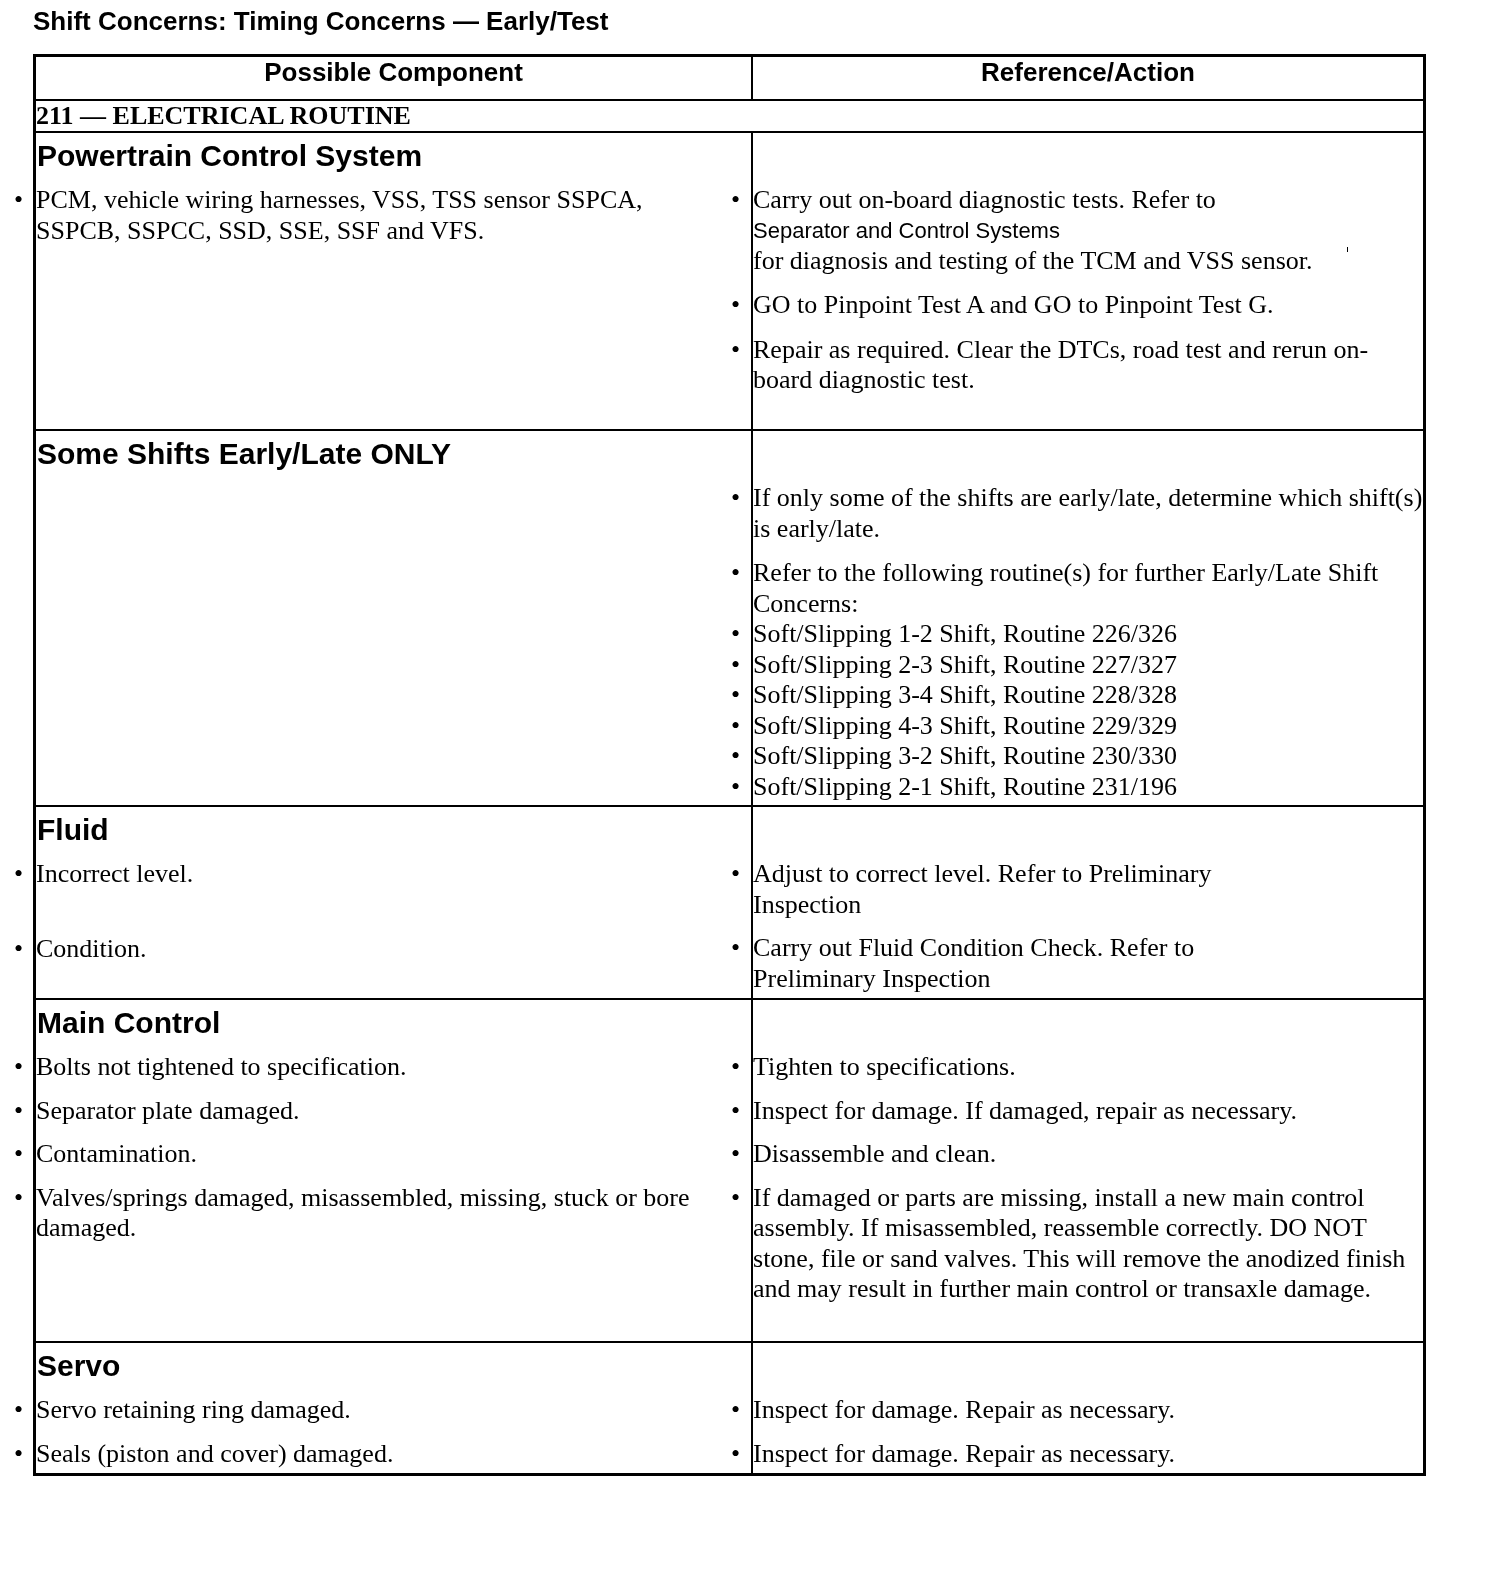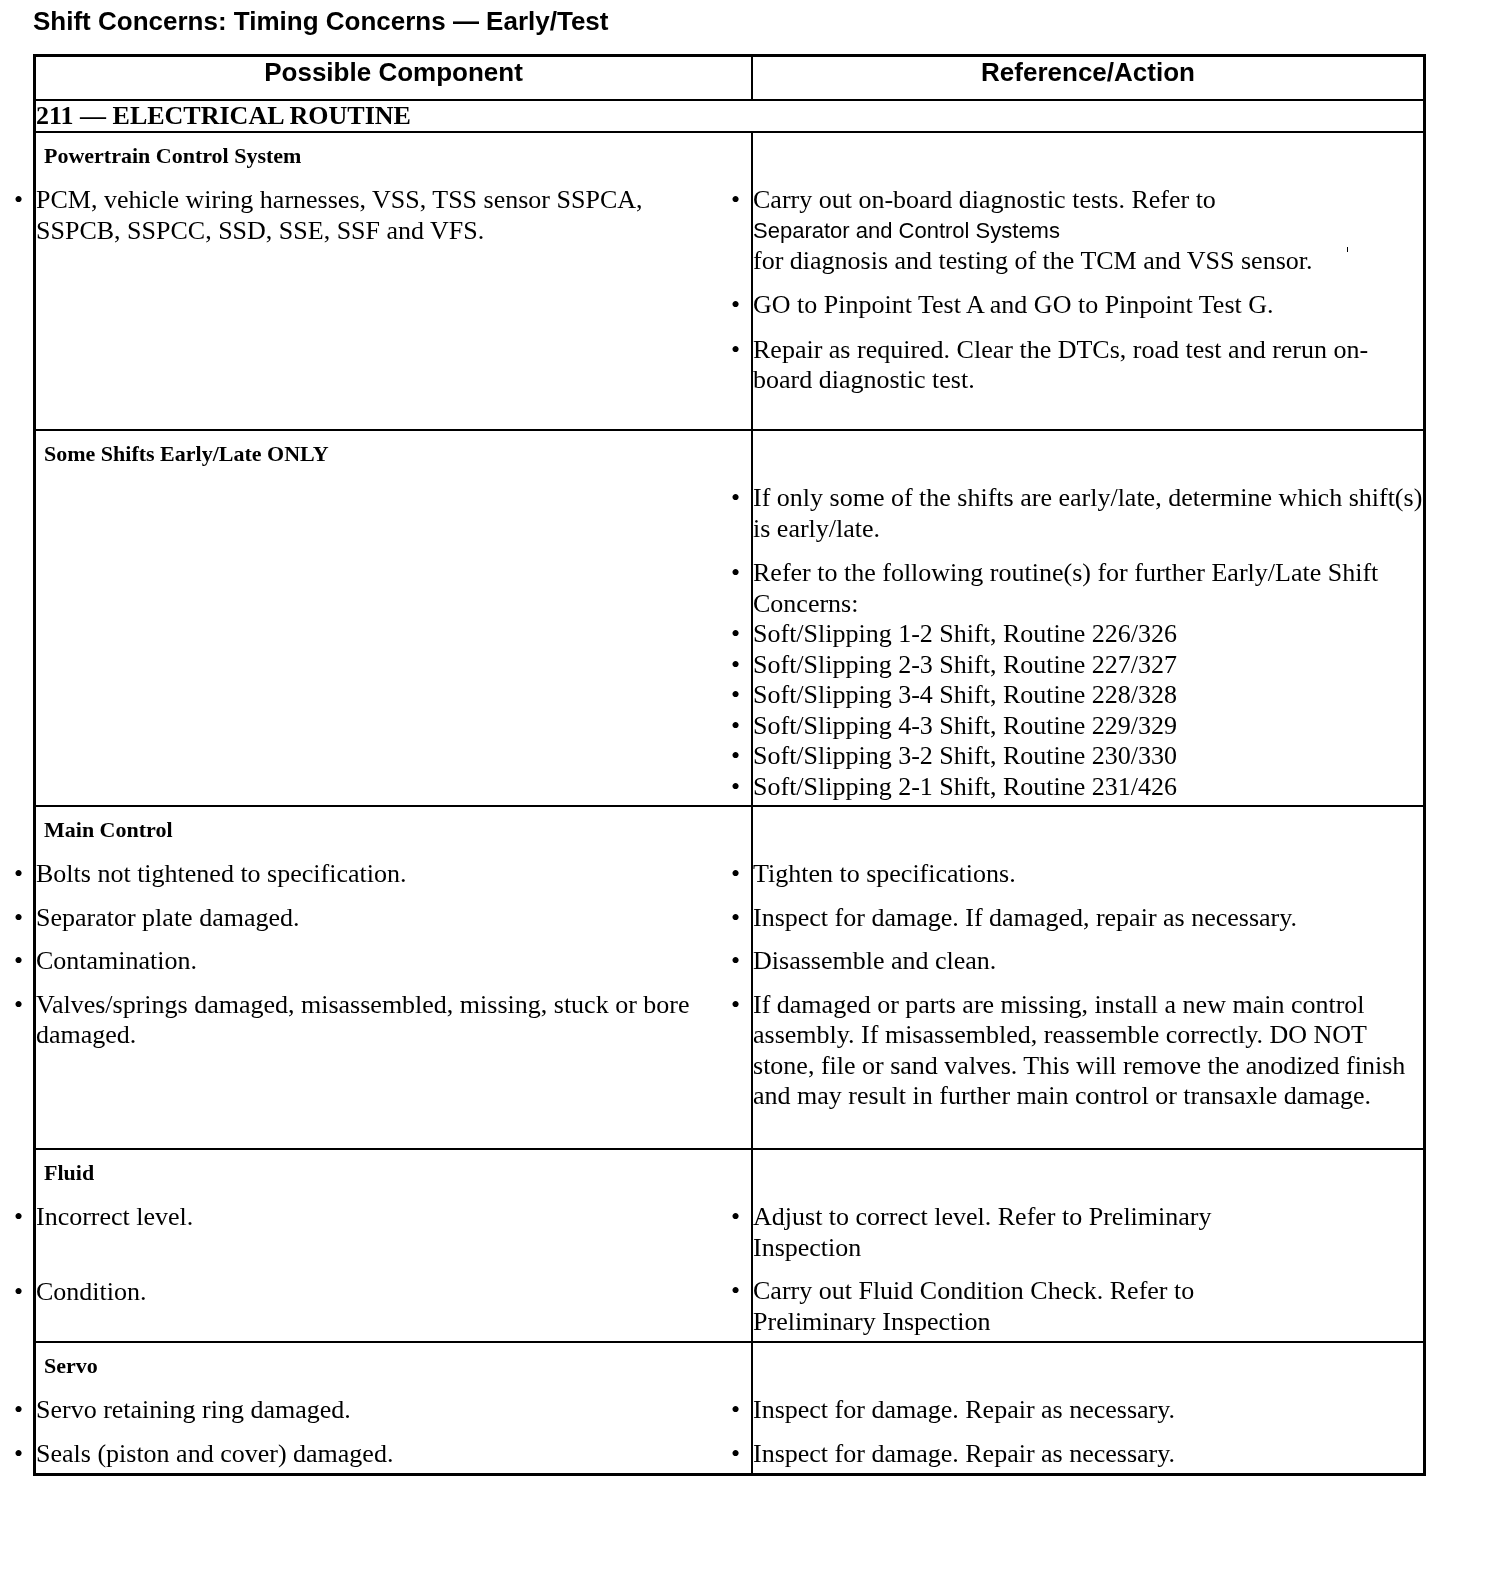--- a/index.html
+++ b/index.html
@@ -24,22 +24,22 @@
     font-family: "Liberation Sans", sans-serif; font-weight: bold; font-size: 26px;
     height: 42px; text-align: center; vertical-align: middle;
     border-bottom: 3px solid #000;
   }
   td.section {
     font-family: "Liberation Serif", serif; font-weight: bold; font-size: 26px;
     height: 25px; padding: 6px 0 0 8px; box-sizing: border-box; vertical-align: top;
     border-bottom: 3px solid #000; border-top: 3px solid #000;
   }
   .comp-title {
-    font-family: Liberation Serif, serif; font-weight: bold; font-size: 22px;
-    padding: 8px 0 0 8px; line-height: 30px;
+    font-family: Liberation Sans, sans-serif; font-weight: bold; font-size: 30px;
+    padding: 8px 0 0 1px; line-height: 30px;
   }
   ul.blist { list-style: none; margin: 0; padding: 0; }
   ul.blist li { position: relative; font-family: "Liberation Serif", serif; font-size: 26px; line-height: 30.5px; }
   ul.blist li .bullet { position: absolute; left: -22px; top: 0; }
   .left-list { padding-left: 79px; }
   .right-list { padding-left: 40px; padding-right: 10px; }
   .sans-inline { font-family: "Liberation Sans", sans-serif; font-size: 22px; line-height: 30px; display: block; }
   .tick { position: absolute; left: 1347px; top: 247px; width: 1px; height: 5px; background: #000; }
 </style>
 </head>
@@ -90,57 +90,57 @@
       </td>
       <td>
         <ul class="blist right-list" style="margin-top:52px;">
           <li style="margin-bottom:14px;"><span class="bullet">•</span><span>If only some of the shifts are early/late, determine which shift(s) is early/late.</span></li>
           <li><span class="bullet">•</span><span>Refer to the following routine(s) for further Early/Late Shift Concerns:</span></li>
           <li><span class="bullet">•</span><span>Soft/Slipping 1-2 Shift, Routine 226/326</span></li>
           <li><span class="bullet">•</span><span>Soft/Slipping 2-3 Shift, Routine 227/327</span></li>
           <li><span class="bullet">•</span><span>Soft/Slipping 3-4 Shift, Routine 228/328</span></li>
           <li><span class="bullet">•</span><span>Soft/Slipping 4-3 Shift, Routine 229/329</span></li>
           <li><span class="bullet">•</span><span>Soft/Slipping 3-2 Shift, Routine 230/330</span></li>
-          <li><span class="bullet">•</span><span>Soft/Slipping 2-1 Shift, Routine 231/426</span></li>
+          <li><span class="bullet">•</span><span>Soft/Slipping 2-1 Shift, Routine 231/196</span></li>
+        </ul>
+      </td>
+    </tr>
+
+    <tr style="height:193px;">
+      <td>
+        <div class="comp-title">Fluid</div>
+        <ul class="blist left-list" style="margin-top:14px;">
+          <li style="margin-bottom:44px;"><span class="bullet">•</span><span>Incorrect level.</span></li>
+          <li><span class="bullet">•</span><span>Condition.</span></li>
+        </ul>
+      </td>
+      <td>
+        <ul class="blist right-list" style="margin-top:52px; padding-right:110px;">
+          <li style="margin-bottom:13px;"><span class="bullet">•</span><span>Adjust to correct level. Refer to Preliminary Inspection</span></li>
+          <li><span class="bullet">•</span><span>Carry out Fluid Condition Check. Refer to Preliminary Inspection</span></li>
         </ul>
       </td>
     </tr>
 
     <tr style="height:343px;">
       <td>
         <div class="comp-title">Main Control</div>
         <ul class="blist left-list" style="margin-top:14px; padding-right:12px;">
           <li style="margin-bottom:13px;"><span class="bullet">•</span><span>Bolts not tightened to specification.</span></li>
           <li style="margin-bottom:13px;"><span class="bullet">•</span><span>Separator plate damaged.</span></li>
           <li style="margin-bottom:13px;"><span class="bullet">•</span><span>Contamination.</span></li>
           <li><span class="bullet">•</span><span>Valves/springs damaged, misassembled, missing, stuck or bore damaged.</span></li>
         </ul>
       </td>
       <td>
         <ul class="blist right-list" style="margin-top:52px;">
           <li style="margin-bottom:13px;"><span class="bullet">•</span><span>Tighten to specifications.</span></li>
           <li style="margin-bottom:13px;"><span class="bullet">•</span><span>Inspect for damage. If damaged, repair as necessary.</span></li>
           <li style="margin-bottom:13px;"><span class="bullet">•</span><span>Disassemble and clean.</span></li>
           <li><span class="bullet">•</span><span>If damaged or parts are missing, install a new main control assembly. If misassembled, reassemble correctly. DO NOT stone, file or sand valves. This will remove the anodized finish and may result in further main control or transaxle damage.</span></li>
-        </ul>
-      </td>
-    </tr>
-
-    <tr style="height:193px;">
-      <td>
-        <div class="comp-title">Fluid</div>
-        <ul class="blist left-list" style="margin-top:14px;">
-          <li style="margin-bottom:44px;"><span class="bullet">•</span><span>Incorrect level.</span></li>
-          <li><span class="bullet">•</span><span>Condition.</span></li>
-        </ul>
-      </td>
-      <td>
-        <ul class="blist right-list" style="margin-top:52px; padding-right:110px;">
-          <li style="margin-bottom:13px;"><span class="bullet">•</span><span>Adjust to correct level. Refer to Preliminary Inspection</span></li>
-          <li><span class="bullet">•</span><span>Carry out Fluid Condition Check. Refer to Preliminary Inspection</span></li>
         </ul>
       </td>
     </tr>
 
     <tr style="height:132px;">
       <td>
         <div class="comp-title">Servo</div>
         <ul class="blist left-list" style="margin-top:14px;">
           <li style="margin-bottom:13px;"><span class="bullet">•</span><span>Servo retaining ring damaged.</span></li>
           <li><span class="bullet">•</span><span>Seals (piston and cover) damaged.</span></li>

